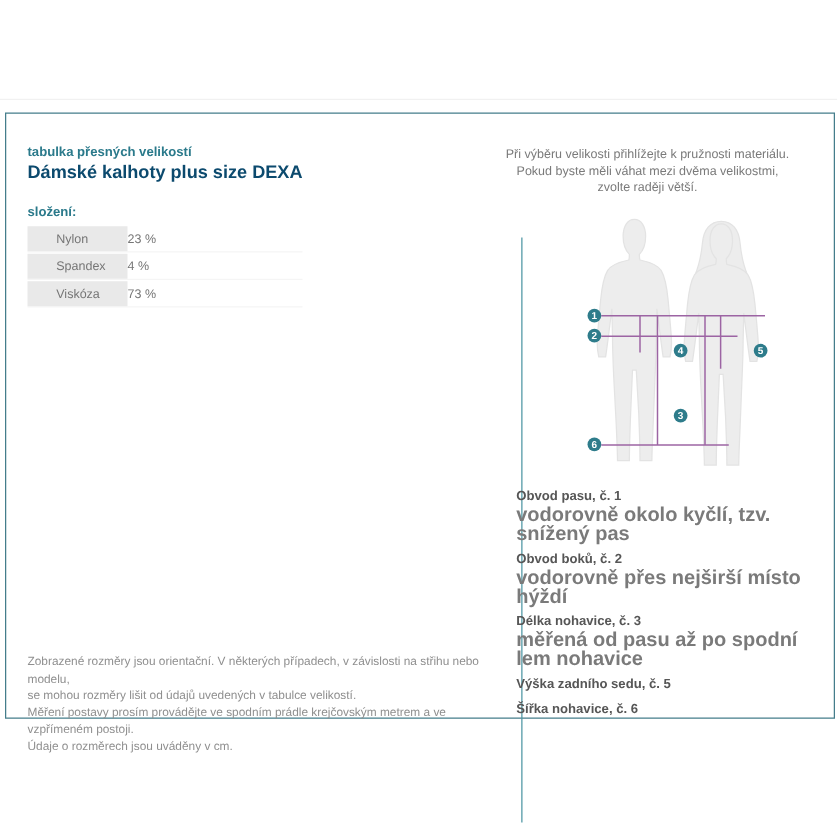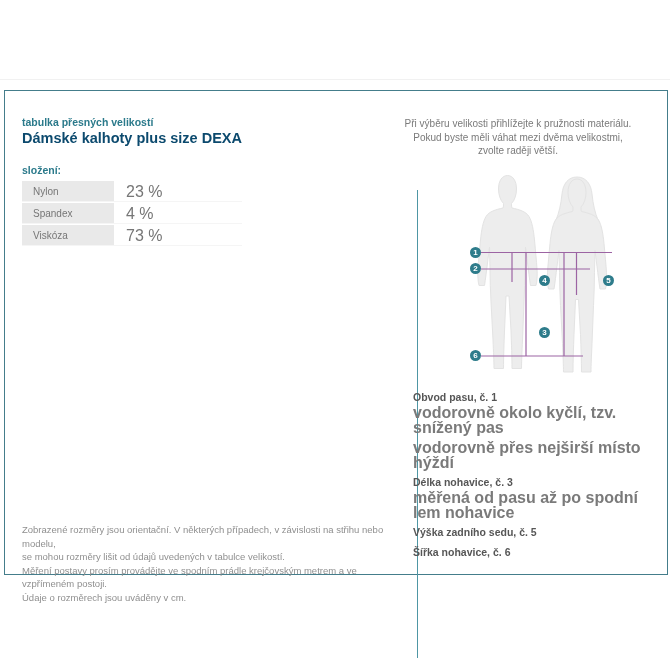--- a/index.html
+++ b/index.html
@@ -33,25 +33,25 @@
   .comp-label {
     position:absolute; left:22px; top:164px;
     font-size:10.5px; font-weight:bold; color:#2b7a8b;
   }
   .comp-table { position:absolute; left:22px; top:181px; width:220px; }
   .comp-row {
     display:flex; height:21px; margin-bottom:1px; align-items:stretch;
     border-bottom:1px solid #f5f5f5;
   }
   .comp-cell-label {
-    width:92px; background:#e9e9e9; padding-left:11px;
+    width:80px; background:#e9e9e9; padding-left:23px;
     font-size:10px; color:#767676; line-height:21px;
   }
   .comp-cell-value {
-    padding-left:12px; font-size:16px; color:#767676; line-height:21px;
+    padding-left:0; font-size:10px; color:#767676; line-height:21px;
   }
   .disclaimer {
     position:absolute; left:22px; top:511px; width:385px;
     font-size:9.5px; color:#8f8f8f; line-height:13.5px;margin-top:12px;
   }
   
   .size-note {
     position:absolute; left:391px; top:117px; width:254px;
     text-align:center; font-size:10px; color:#7a7a7a; line-height:13.5px;
   }
@@ -194,20 +194,21 @@
   <div class="marker m4">4</div>
   <div class="marker m5">5</div>
   <div class="marker m6">6</div>
 
   <div class="measure-list">
     <div class="measure-group">
       <div class="measure-title">Obvod pasu, č. 1</div>
       <div class="measure-desc">vodorovně okolo kyčlí, tzv. snížený pas</div>
     </div>
     <div class="measure-group">
+      <div class="measure-title">Obvod boků, č. 2</div>
       <div class="measure-desc">vodorovně přes nejširší místo hýždí</div>
     </div>
     <div class="measure-group">
       <div class="measure-title">Délka nohavice, č. 3</div>
       <div class="measure-desc">měřená od pasu až po spodní lem nohavice</div>
     </div>
     <div class="measure-group">
       <div class="measure-title">Výška zadního sedu, č. 5</div>
     </div>
     <div class="measure-group">

